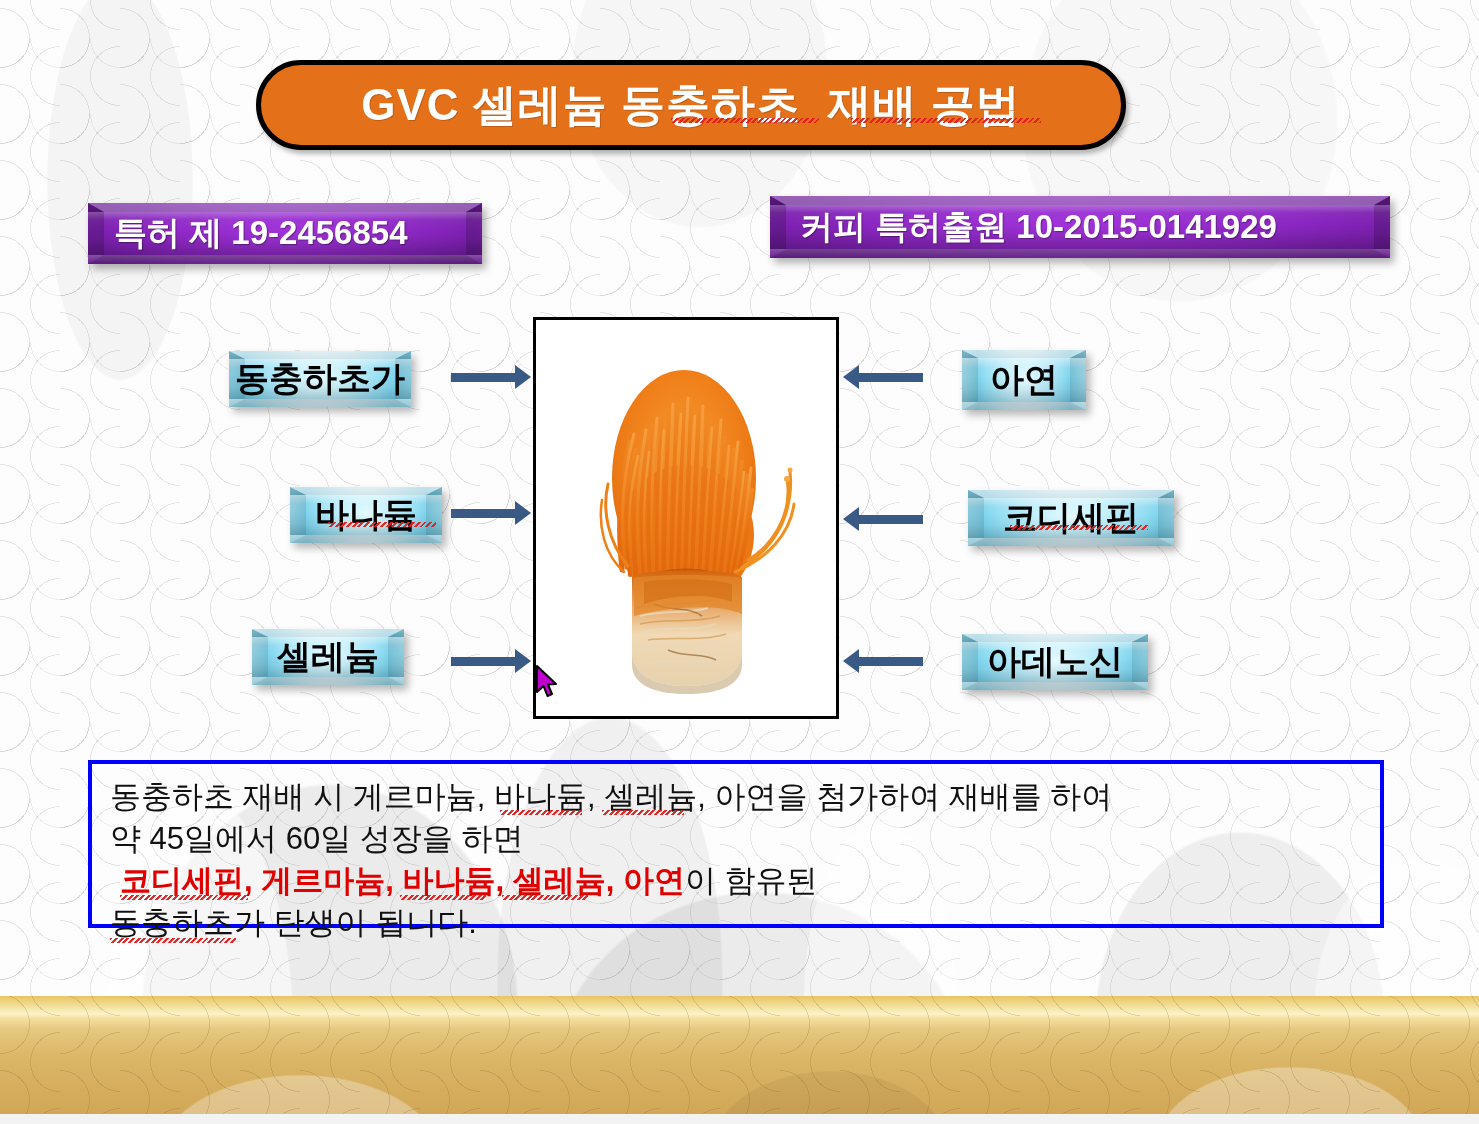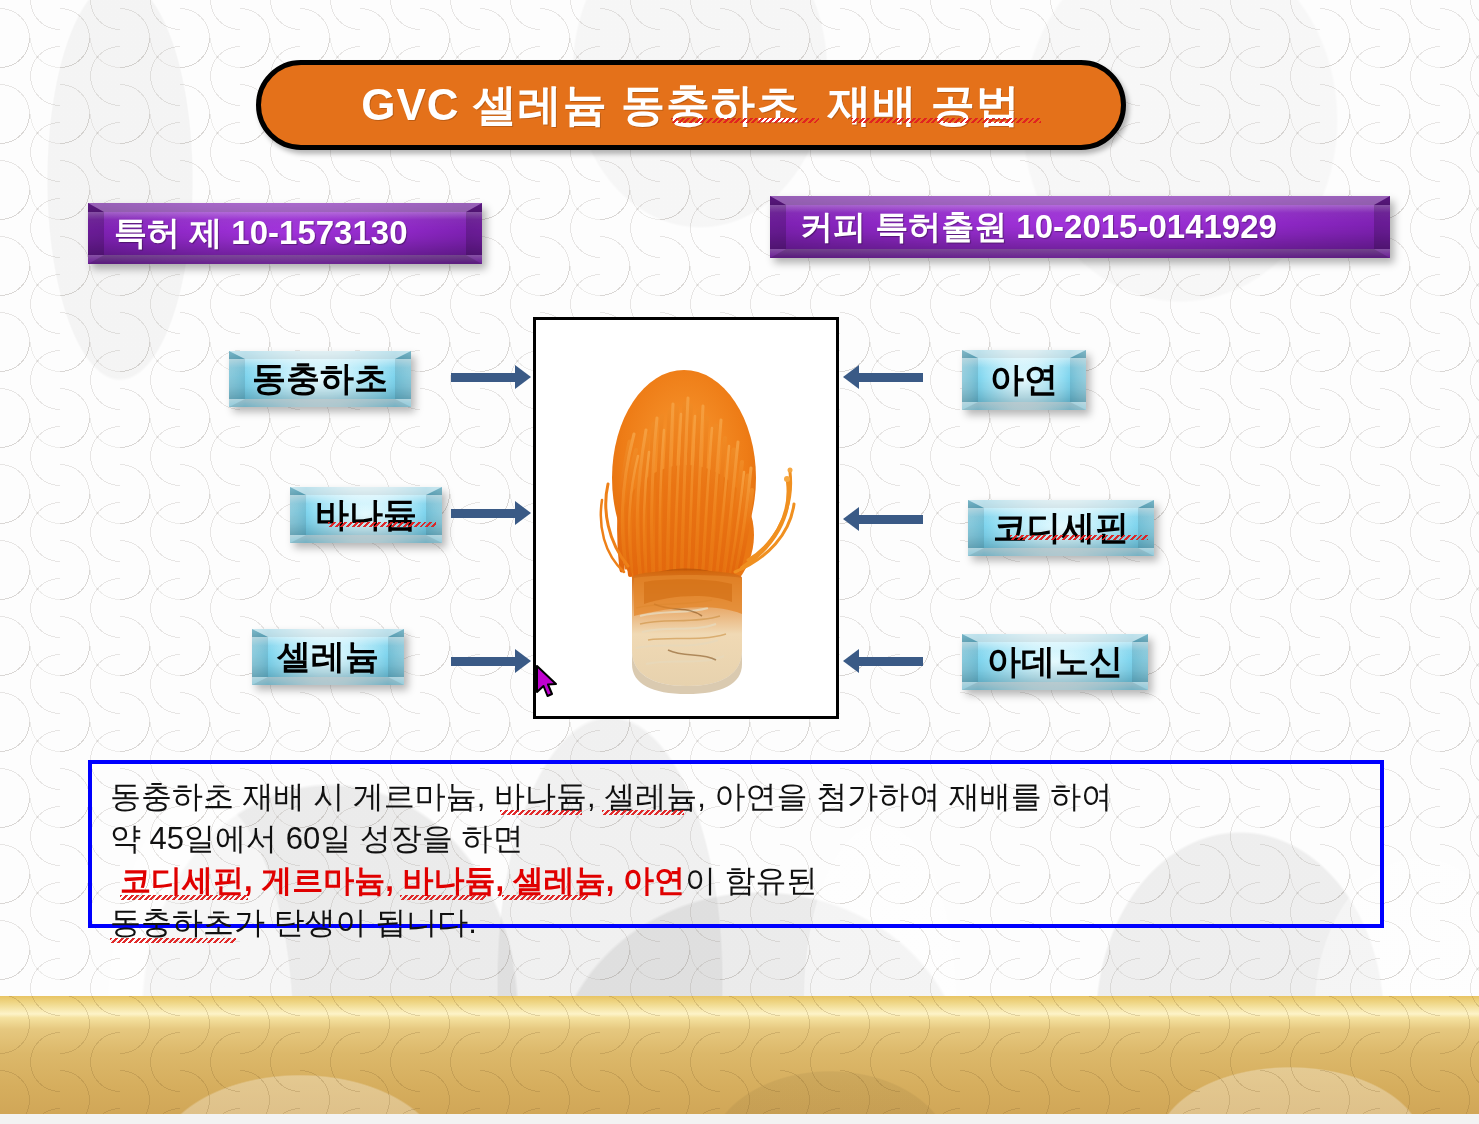--- a/index.html
+++ b/index.html
@@ -140,21 +140,21 @@
     box-shadow:4px 5px 8px rgba(0,0,0,.28);
     font-size:34px;
     position:absolute;
   }
   .plate-cyan .lbl{position:relative;display:inline-block;}
 
   #ing-germanium{left:229px; top:351px; width:182px;height:56px;}
   #ing-vanadium {left:266px; top:487px; width:152px;height:56px;margin-left:24px;}
   #ing-selenium {left:252px; top:629px; width:152px;height:56px;justify-content:center;}
   #ing-zinc     {left:962px; top:350px; width:124px;height:60px;}
-  #ing-cordycepin{left:968px;top:500px; width:186px;height:56px;text-align:center;}
+  #ing-cordycepin{left:968px;top:490px; width:206px;height:56px;text-align:center;}
   #ing-adenosine{left:962px; top:634px; width:186px;height:56px;}
 
   
   .arrow{position:absolute;height:26px;}
   .arrow .shaft{position:absolute;top:9px;height:9px;background:#3a5a86;}
   .arrow .head{position:absolute;top:1px;width:0;height:0;
                border-top:12px solid transparent;border-bottom:12px solid transparent;}
   .arrow.right .shaft{left:0;right:15px;}
   .arrow.right .head{right:0;border-left:16px solid #3a5a86;}
   .arrow.left  .shaft{left:15px;right:0;}
@@ -204,28 +204,28 @@
   <div class="bg-gold-net"></div>
   <div class="bg-bottom-strip"></div>
 
   <div id="title-oval">
     <span class="ttl">GVC 셀레늄 동충하초  재배 공법</span>
     <span class="sq" style="left:410px;bottom:22px;width:148px;"></span>
     <span class="sq" style="left:590px;bottom:22px;width:190px;"></span>
   </div>
 
   <div id="patent-left" class="plate-purple">
-    <span>특허 제 10-1573130</span>
+    <span>특허 제 19-2456854</span>
   </div>
   <div id="patent-right" class="plate-purple">
     <span>커피 특허출원 10-2015-0141929</span>
   </div>
 
   <div id="ing-germanium" class="plate-cyan">
-    <span class="lbl">동충하초</span>
+    <span class="lbl">동충하초가</span>
   </div>
   <div id="ing-vanadium" class="plate-cyan">
     <span class="lbl">바나듐</span>
     <span class="sq" style="left:22px;bottom:8px;width:108px;"></span>
   </div>
   <div id="ing-selenium" class="plate-cyan">
     <span class="lbl">셀레늄</span>
   </div>
 
   <div id="ing-zinc" class="plate-cyan">

